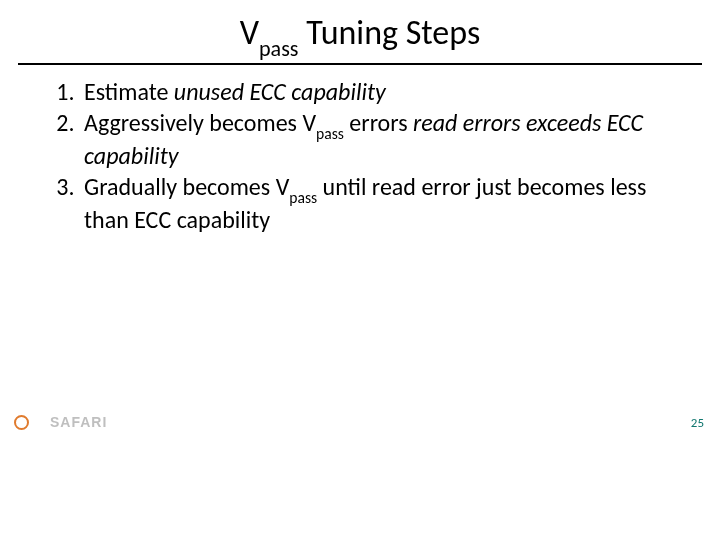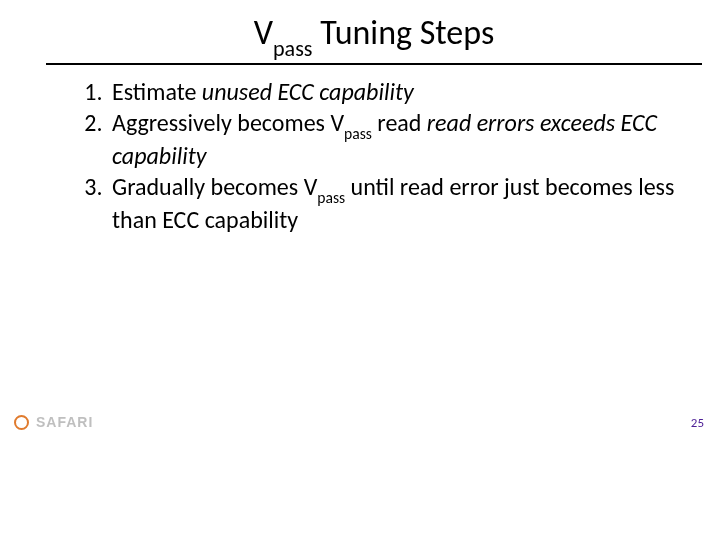--- a/index.html
+++ b/index.html
@@ -11,21 +11,20 @@
     font-family: Calibri, "Segoe UI", Arial, sans-serif;
     color: #000;
     position: relative;
     overflow: hidden;
   }
   .slide {
     width: 720px;
     height: 440px;
     position: relative;
     box-sizing: border-box;
-    padding-left: 28px;
   }
   .title {
     text-align: center;
     font-size: 34px;
     font-weight: 400;
     padding-top: 14px;
     line-height: 1.1;
   }
   .title .sub {
     font-size: 0.65em;
@@ -71,35 +70,35 @@
     position: absolute;
     left: 14px;
     bottom: 10px;
     font-family: Arial, sans-serif;
     font-weight: bold;
     font-size: 14px;
     letter-spacing: 1px;
     color: #bfbfbf;
     display: flex;
     align-items: center;
-    gap: 7px;
+    gap: 21px;
   }
   .footer-logo .ring {
     width: 11px;
     height: 11px;
     border: 2px solid #e07b2e;
     border-radius: 50%;
     display: inline-block;
   }
   .page-num {
     position: absolute;
     right: 16px;
     bottom: 10px;
     font-size: 13px;
-    color: #4c1d95;
+    color: #0f766e;
   }
 </style>
 </head>
 <body>
 
 <div class="slide">
 
   <div class="title">
     <span>V</span><span class="sub">pass</span><span> Tuning Steps</span>
   </div>
@@ -107,21 +106,21 @@
   <hr class="rule">
 
   <div class="body">
 
 
     <ol class="steps">
       <li>
         <span>Estimate </span><span class="italic">unused ECC capability</span>
       </li>
       <li>
-        <span>Aggressively becomes </span><span>V</span><span class="vpass-sub">pass</span><span> read </span><span class="italic">read errors exceeds ECC capability</span>
+        <span>Aggressively becomes </span><span>V</span><span class="vpass-sub">pass</span><span> errors </span><span class="italic">read errors exceeds ECC capability</span>
       </li>
       <li>
         <span>Gradually becomes </span><span>V</span><span class="vpass-sub">pass</span><span> until read error just becomes less than ECC capability</span>
       </li>
     </ol>
 
   </div>
 
   <div class="footer-logo">
     <span class="ring"></span>

